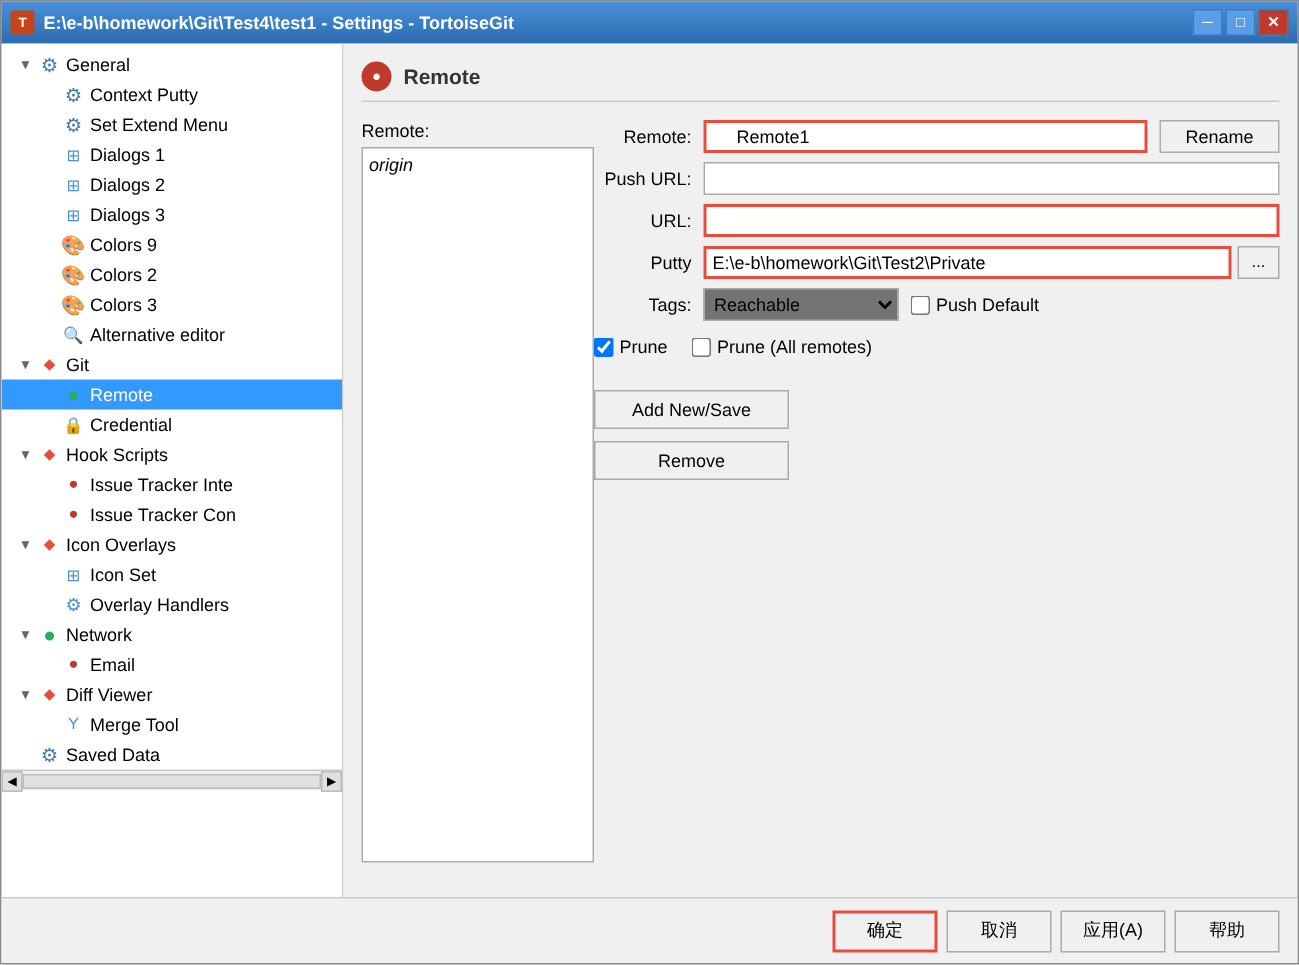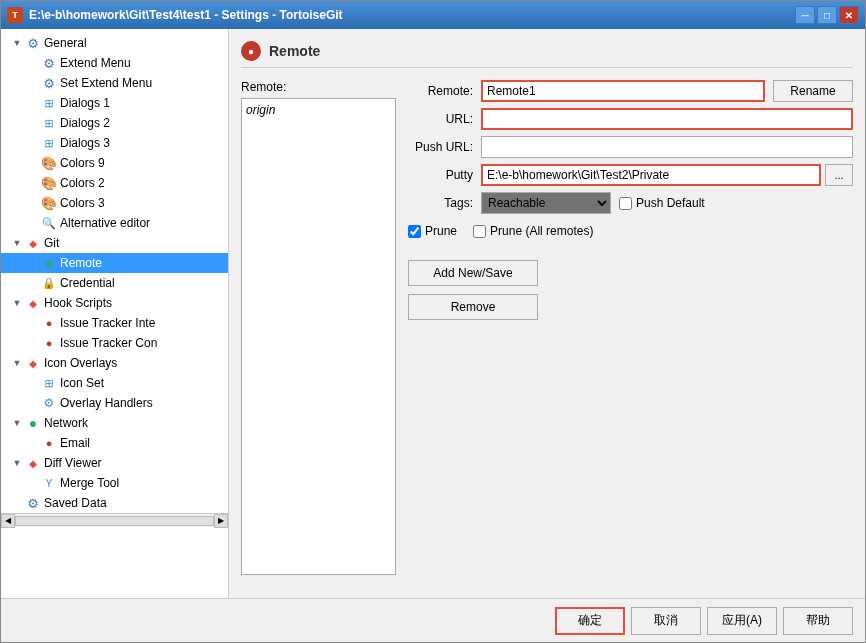--- a/index.html
+++ b/index.html
@@ -21,28 +21,28 @@
     .item-icon { width: 16px; height: 16px; margin-right: 3px; display: inline-flex; align-items: center; justify-content: center; flex-shrink: 0; }
     .item-label { font-size: 12px; }
     .gear-icon { color: #4a7db5; font-size: 13px; }
     .blue-icon { color: #4a90d9; font-size: 11px; }
     .red-icon { color: #c0392b; font-size: 13px; }
     .orange-icon { color: #e67e22; font-size: 11px; }
     .main-panel { flex: 1; padding: 12px; background: #f0f0f0; }
     .panel-header { display: flex; align-items: center; gap: 8px; margin-bottom: 12px; padding-bottom: 6px; border-bottom: 1px solid #ccc; }
     .panel-title { font-size: 14px; font-weight: bold; color: #333; }
     .panel-icon { width: 20px; height: 20px; background: #c0392b; border-radius: 50%; display: flex; align-items: center; justify-content: center; color: white; font-size: 10px; }
-    .remote-layout { display: flex; gap: 12px; height: calc(100% - 50px); }
+    .remote-layout { display: flex; height: calc(100% - 50px); }
     .remote-list-area { display: flex; flex-direction: column; width: 155px; }
     .remote-list-label { margin-bottom: 4px; font-size: 12px; }
     .remote-listbox { border: 1px solid #aaa; background: white; flex: 1; padding: 4px; font-size: 12px; min-height: 300px; font-style: italic; }
     .remote-form { flex: 1; display: flex; flex-direction: column; gap: 6px; }
     .form-row { display: flex; align-items: center; gap: 8px; }
     .form-label { width: 65px; text-align: right; font-size: 12px; flex-shrink: 0; }
-    .form-input { flex: 1; height: 22px; border: 2px solid #e74c3c; padding: 2px 4px; font-size: 12px; background: white; }
+    .form-input { flex: 1; height: 22px; border: 2px solid #e74c3c; padding: 2px 20px; font-size: 12px; background: white; }
     .form-input.no-border { border: 1px solid #aaa; }
     .form-input.red-border { border: 2px solid #e74c3c; }
     .rename-btn { width: 80px; height: 22px; background: #f0f0f0; border: 1px solid #aaa; font-size: 12px; cursor: pointer; }
     .putty-row { display: flex; align-items: center; gap: 4px; flex: 1; }
     .putty-input { flex: 1; height: 22px; border: 2px solid #e74c3c; padding: 2px 4px; font-size: 12px; background: white; }
     .browse-btn { width: 28px; height: 22px; background: #f0f0f0; border: 1px solid #aaa; font-size: 11px; cursor: pointer; display: flex; align-items: center; justify-content: center; }
     .tags-select { height: 22px; border: 1px solid #aaa; background: #737373; font-size: 12px; padding: 0 2px; min-width: 130px; }
     .checkbox-row { display: flex; align-items: center; gap: 4px; }
     .push-default-label { font-size: 12px; }
     .prune-row { display: flex; align-items: center; gap: 16px; margin-top: 4px; }
@@ -77,21 +77,21 @@
       <div class="tree-item">
         <span class="tree-indent" style="width:4px"></span>
         <span class="tree-expand">▼</span>
         <span class="item-icon gear-icon">⚙</span>
         <span class="item-label">General</span>
       </div>
       <div class="tree-item">
         <span class="tree-indent" style="width:20px"></span>
         <span class="tree-expand" style="width:16px"></span>
         <span class="item-icon gear-icon">⚙</span>
-        <span class="item-label">Extend Menu</span>
+        <span class="item-label">Context Putty</span>
       </div>
       <div class="tree-item">
         <span class="tree-indent" style="width:20px"></span>
         <span class="tree-expand" style="width:16px"></span>
         <span class="item-icon gear-icon">⚙</span>
         <span class="item-label">Set Extend Menu</span>
       </div>
       <div class="tree-item">
         <span class="tree-indent" style="width:20px"></span>
         <span class="tree-expand" style="width:16px"></span>
@@ -250,27 +250,27 @@
 
         <div class="remote-form">
 
           <div class="form-row">
             <span class="form-label">Remote:</span>
             <input class="form-input red-border" type="text" value="Remote1" style="">
             <button class="rename-btn">Rename</button>
           </div>
 
           <div class="form-row">
+            <span class="form-label">Push URL:</span>
+            <input class="form-input no-border" type="text" style="flex: 1 1 0%;">
+          </div>
+
+          <div class="form-row">
             <span class="form-label">URL:</span>
             <input class="form-input red-border" type="text" style="flex: 1 1 0%;">
-          </div>
-
-          <div class="form-row">
-            <span class="form-label">Push URL:</span>
-            <input class="form-input no-border" type="text" style="flex: 1 1 0%;">
           </div>
 
           <div class="form-row">
             <span class="form-label">Putty</span>
             <div class="putty-row">
               <input class="putty-input" type="text" value="E:\e-b\homework\Git\Test2\Private" style="">
               <button class="browse-btn">...</button>
             </div>
           </div>
 

